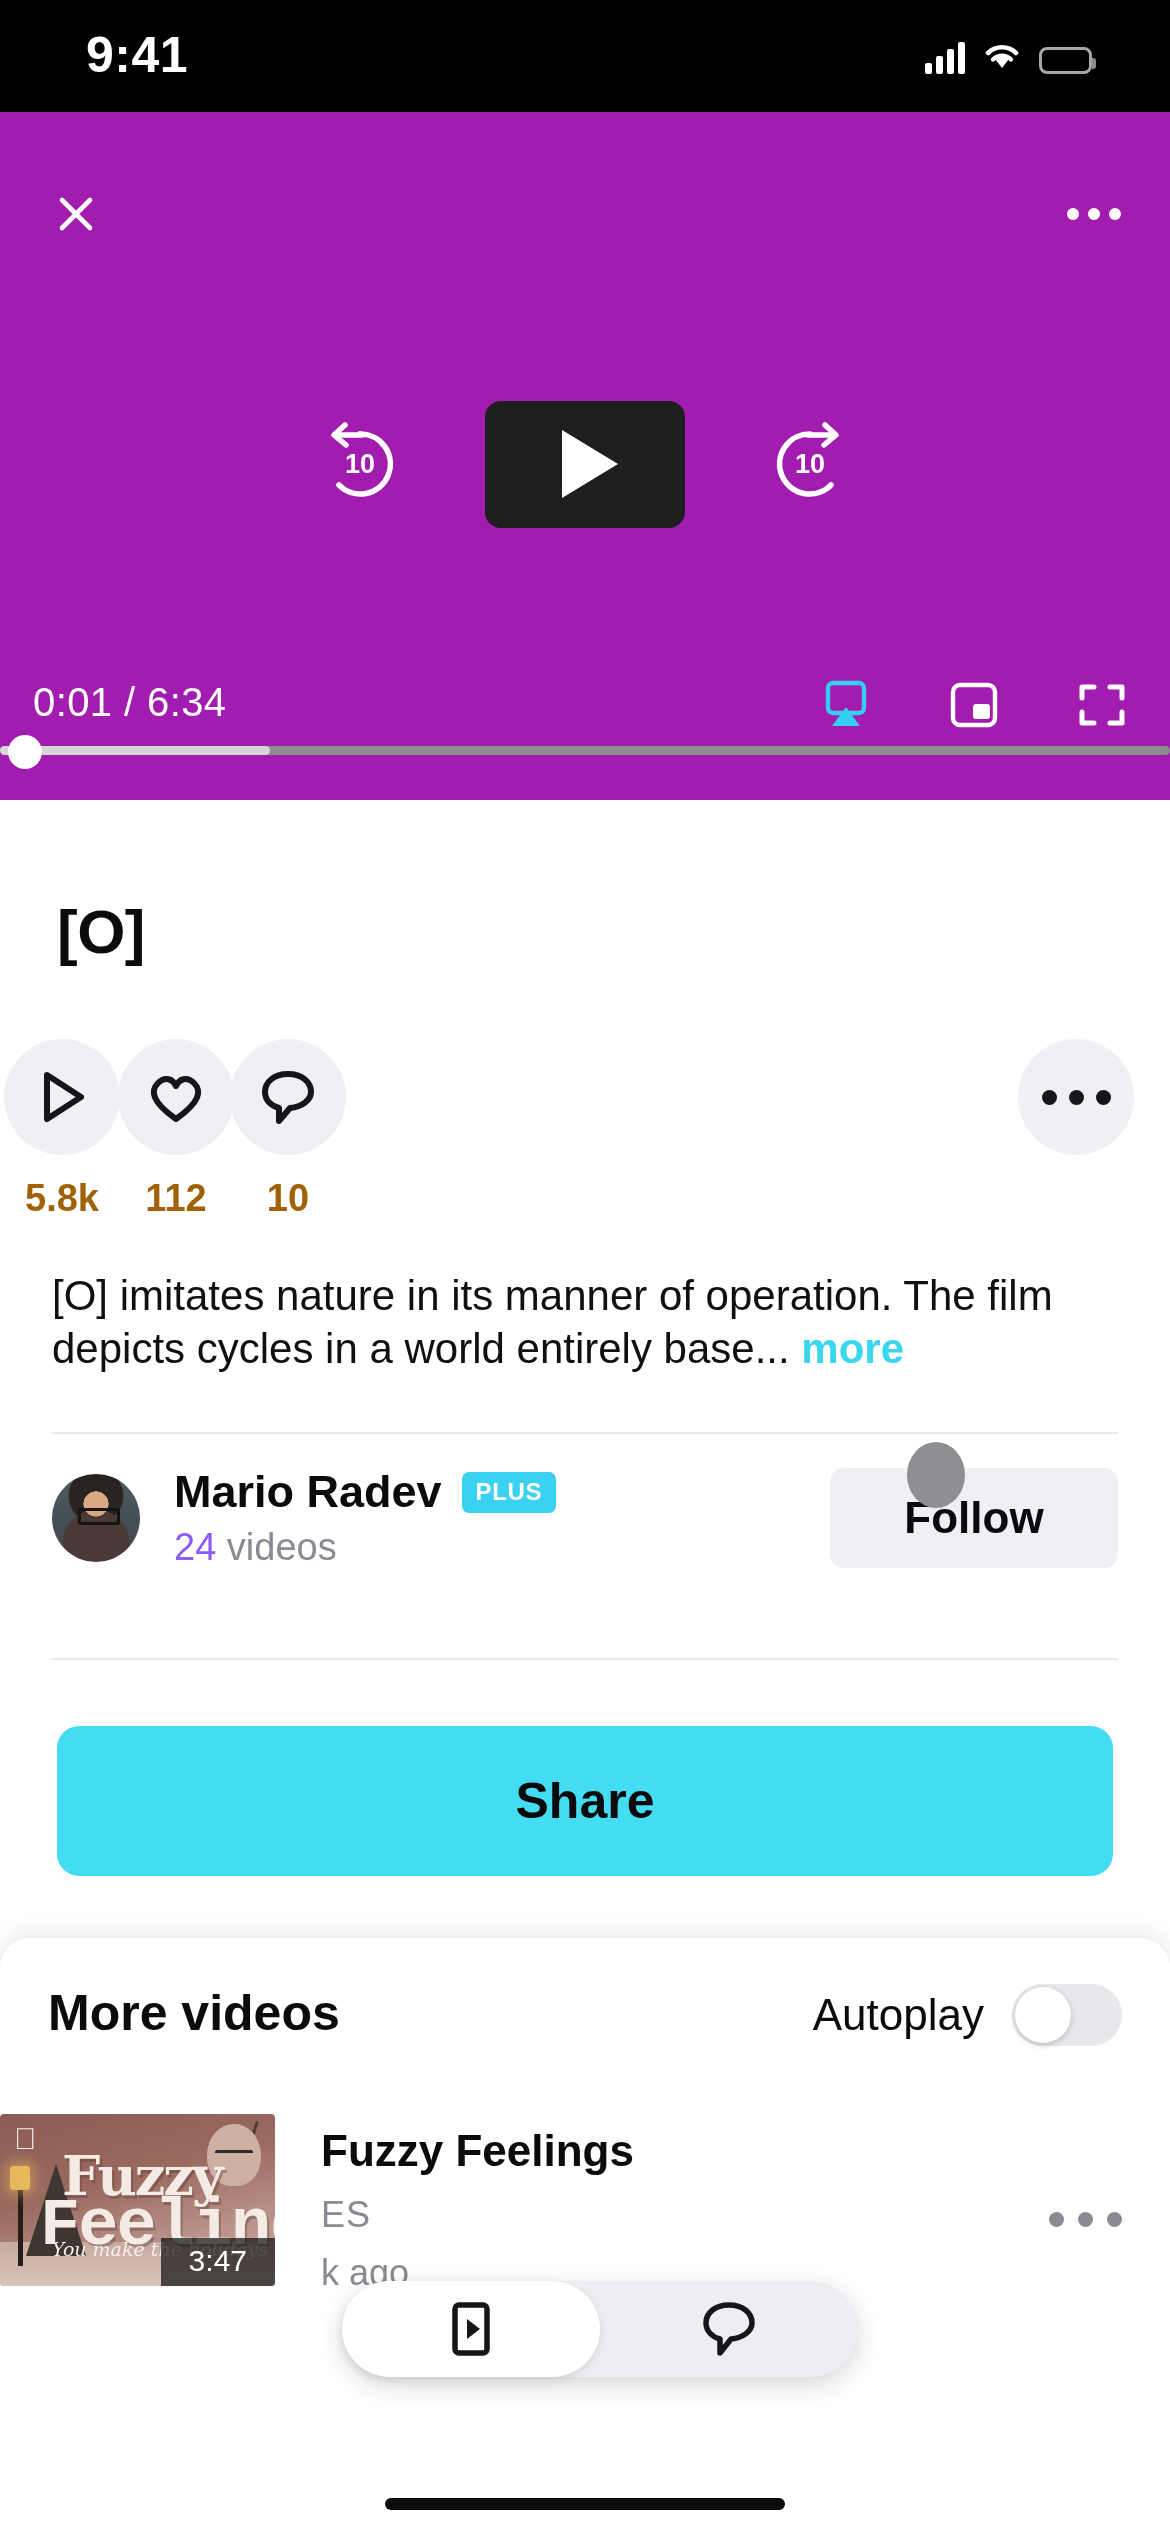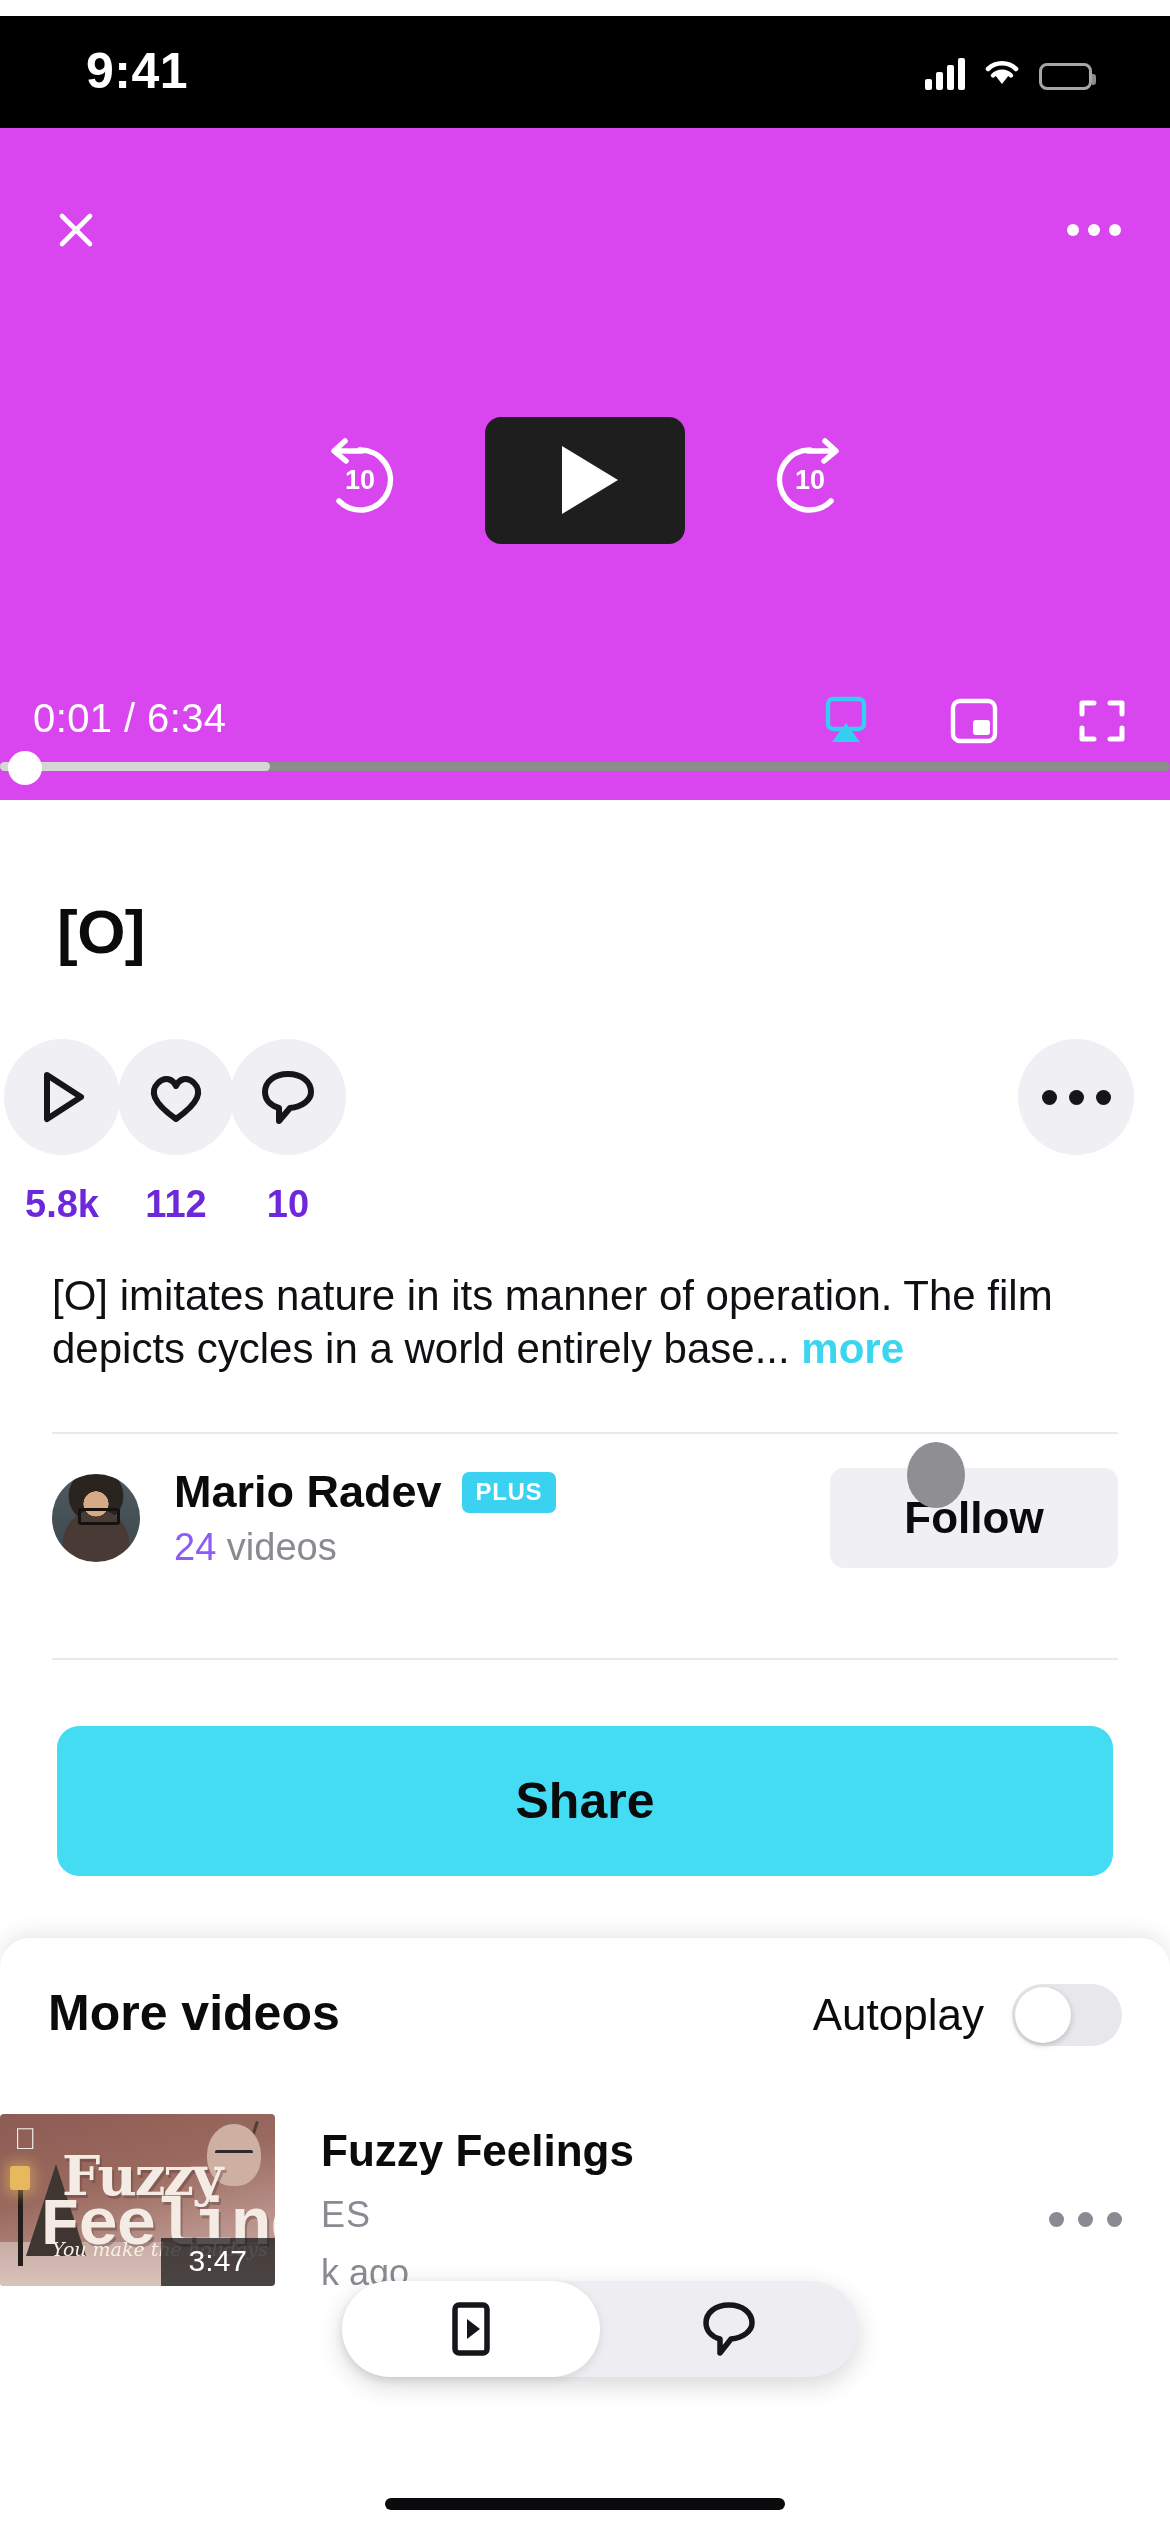--- a/index.html
+++ b/index.html
@@ -40,22 +40,21 @@
   .batt::after{
     content:""; position:absolute; right:-7px; top:8px;
     width:4px; height:11px; background:rgba(255,255,255,.55);
     border-radius:0 3px 3px 0;
   }
   .batt .fill{ width:100%; height:100%; background:#fff; border-radius:4px; }
 
   
   .player {
     position:absolute; top:0; left:0; width:1170px; height:800px;
-    background:#d946ef;
-    margin-top:16px;
+    background:#a21caf;
   }
   .player-top {
     position:absolute; top:178px; left:0; width:1170px; height:90px;
   }
   .close-btn {
     position:absolute; left:40px; top:0; width:72px; height:72px;
     display:flex; align-items:center; justify-content:center;
   }
   .close-btn svg { width:38px; height:38px; }
   .more-btn {
@@ -129,21 +128,21 @@
   }
   .stat:nth-of-type(1){ left:-28px; }
   .stat:nth-of-type(2){ left:86px; }
   .stat:nth-of-type(3){ left:198px; }
   .circ {
     width:116px; height:116px; border-radius:50%; background:#f0f0f4;
     display:flex; align-items:center; justify-content:center;
   }
   .circ svg { display:block; }
   .stat-num {
-    margin-top:28px; font-size:38px; font-weight:bold; color:#6d28d9;
+    margin-top:22px; font-size:38px; font-weight:bold; color:#a16207;
   }
   .ovf-btn {
     position:absolute; right:36px; top:0;
     width:116px; height:116px; border-radius:50%; background:#f0f0f4;
     display:flex; align-items:center; justify-content:center; gap:12px;
   }
   .ovf-btn i { width:15px; height:15px; border-radius:50%; background:#15151a; display:block; }
 
   .desc {
     margin:46px 52px 0 52px;

